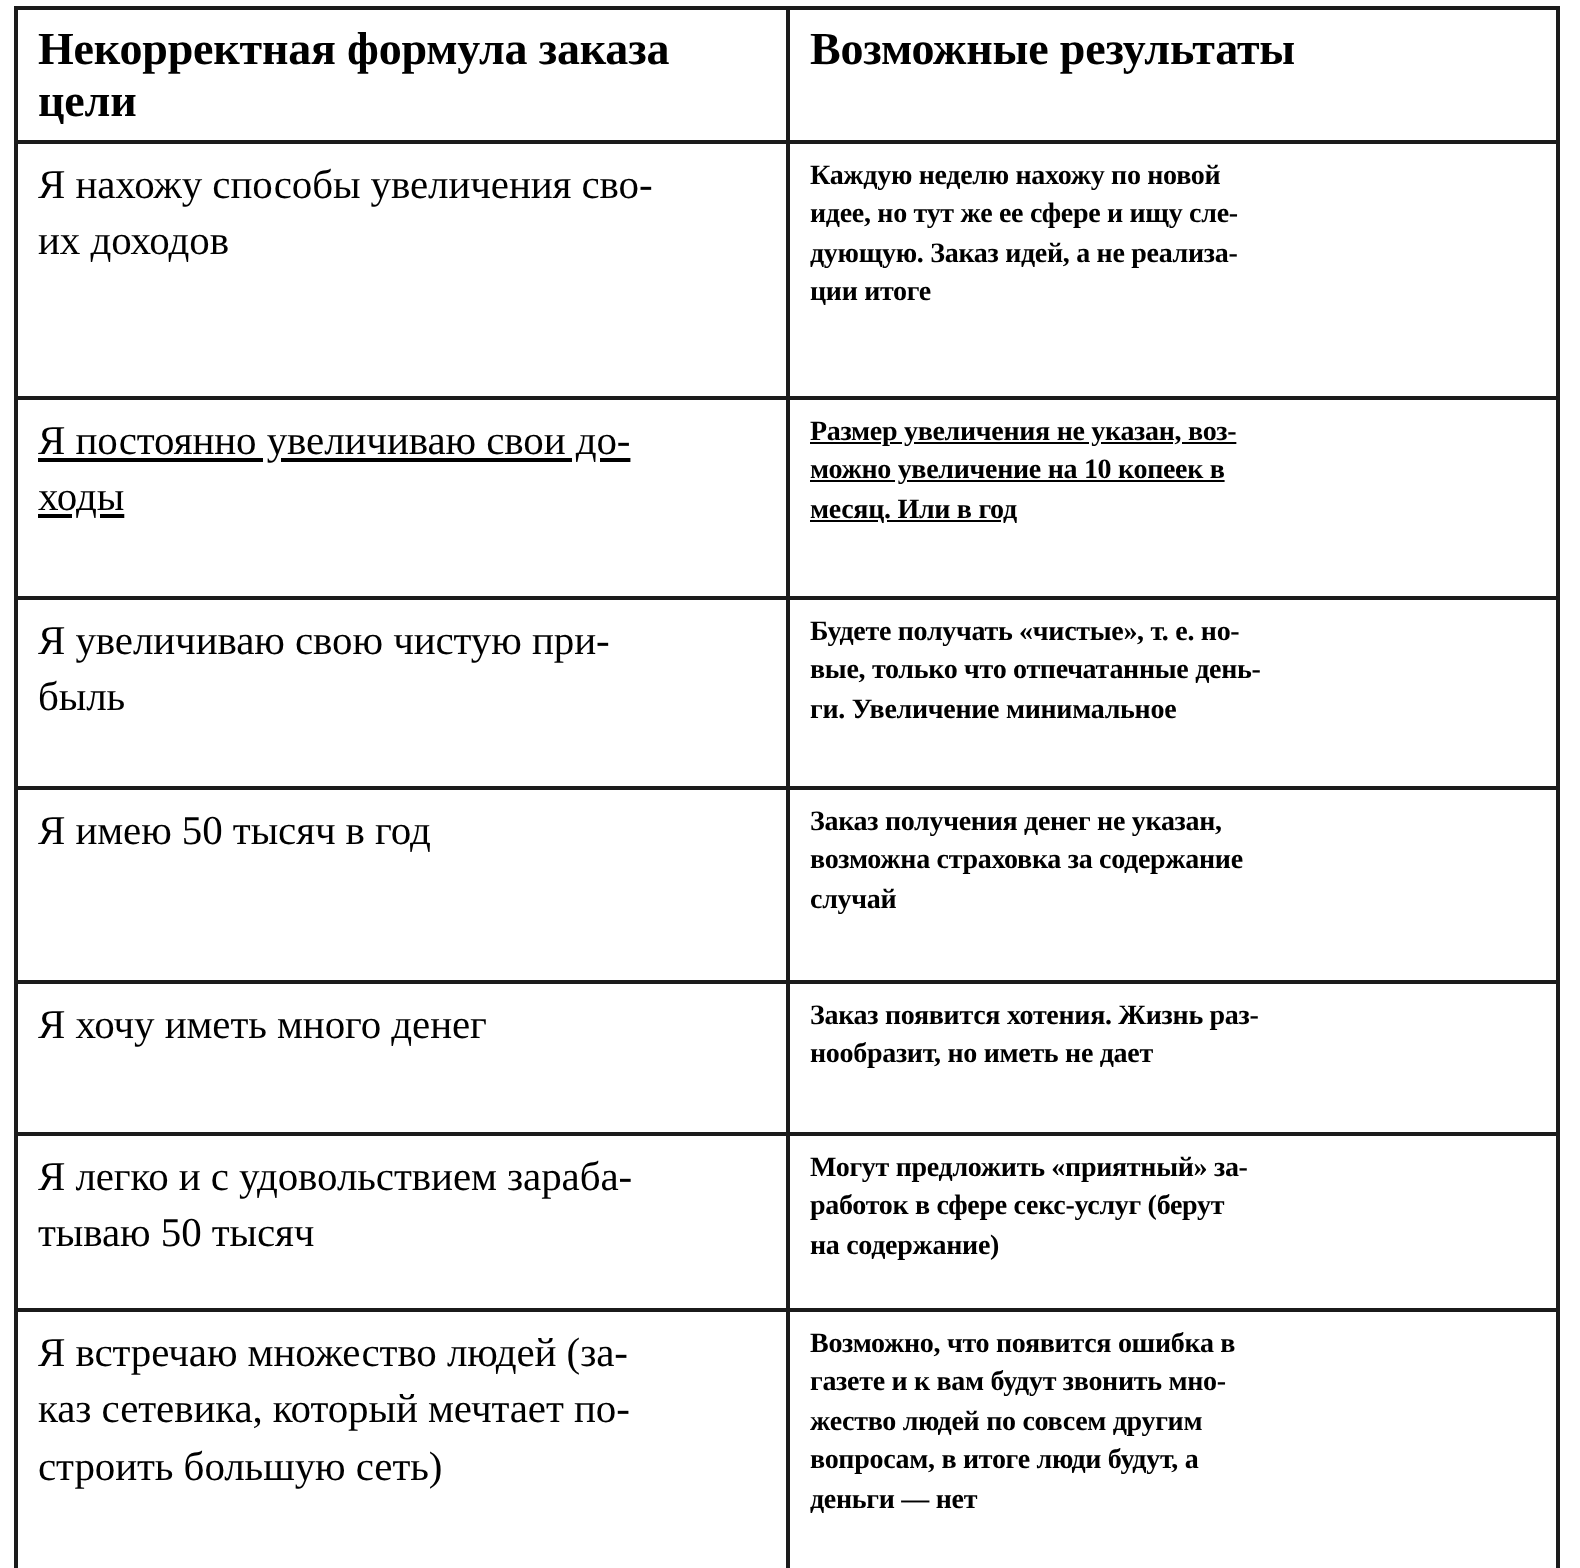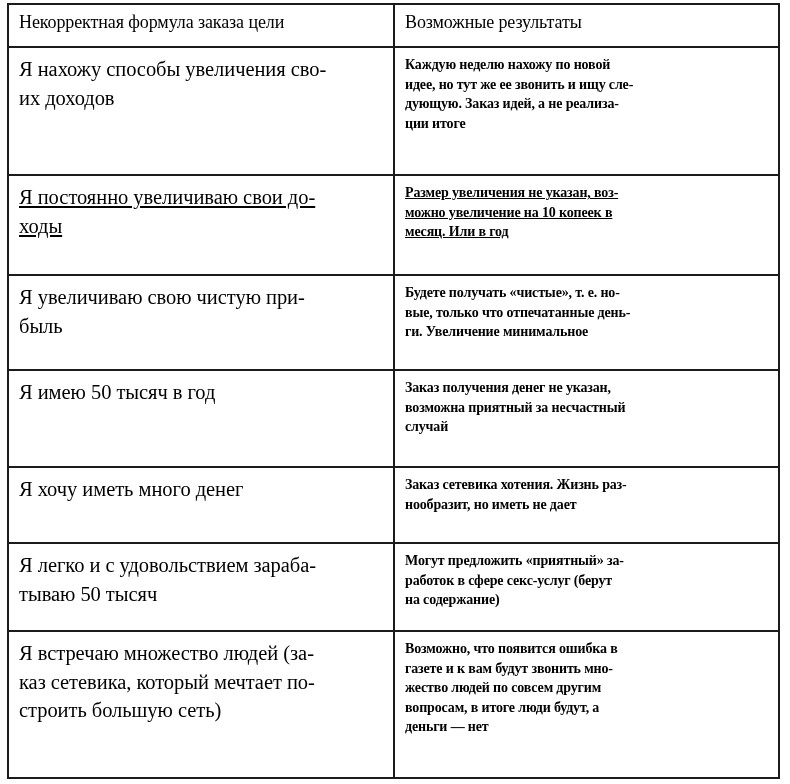--- a/index.html
+++ b/index.html
@@ -40,22 +40,22 @@
   table.goal-table th,
   table.goal-table td {
     border: 2px solid #1b1b1b;
     vertical-align: top;
     padding: 7px 9px 6px 10px;
     background: #ffffff;
   }
 
   
   thead th {
-    font-weight: normal;
-    font-size: 18px;
+    font-weight: bold;
+    font-size: 23px;
     line-height: 1.12;
     padding-top: 6px;
     padding-bottom: 6px;
     height: 28px;
     vertical-align: middle;
     letter-spacing: -0.1px;
   }
   th.head-left {
     text-align: left;
     padding-left: 11px;
@@ -123,21 +123,21 @@
 
     <tbody>
 
       <tr class="r1">
         <td class="cell-left">
           <span class="line">Я нахожу способы увеличения сво-</span>
           <span class="line">их доходов</span>
         </td>
         <td class="cell-right">
           <span class="line">Каждую неделю нахожу по новой</span>
-          <span class="line">идее, но тут же ее звонить и ищу сле-</span>
+          <span class="line">идее, но тут же ее сфере и ищу сле-</span>
           <span class="line">дующую. Заказ идей, а не реализа-</span>
           <span class="line">ции итоге</span>
         </td>
       </tr>
 
       <tr class="r2">
         <td class="cell-left">
           <span class="line">Я постоянно увеличиваю свои до-</span>
           <span class="line">ходы</span>
         </td>
@@ -159,31 +159,31 @@
           <span class="line">ги. Увеличение минимальное</span>
         </td>
       </tr>
 
       <tr class="r4">
         <td class="cell-left">
           <span class="line">Я имею 50 тысяч в год</span>
         </td>
         <td class="cell-right">
           <span class="line">Заказ получения денег не указан,</span>
-          <span class="line">возможна приятный за несчастный</span>
+          <span class="line">возможна страховка за содержание</span>
           <span class="line">случай</span>
         </td>
       </tr>
 
       <tr class="r5">
         <td class="cell-left">
           <span class="line">Я хочу иметь много денег</span>
         </td>
         <td class="cell-right">
-          <span class="line">Заказ сетевика хотения. Жизнь раз-</span>
+          <span class="line">Заказ появится хотения. Жизнь раз-</span>
           <span class="line">нообразит, но иметь не дает</span>
         </td>
       </tr>
 
       <tr class="r6">
         <td class="cell-left">
           <span class="line">Я легко и с удовольствием зараба-</span>
           <span class="line">тываю 50 тысяч</span>
         </td>
         <td class="cell-right">

